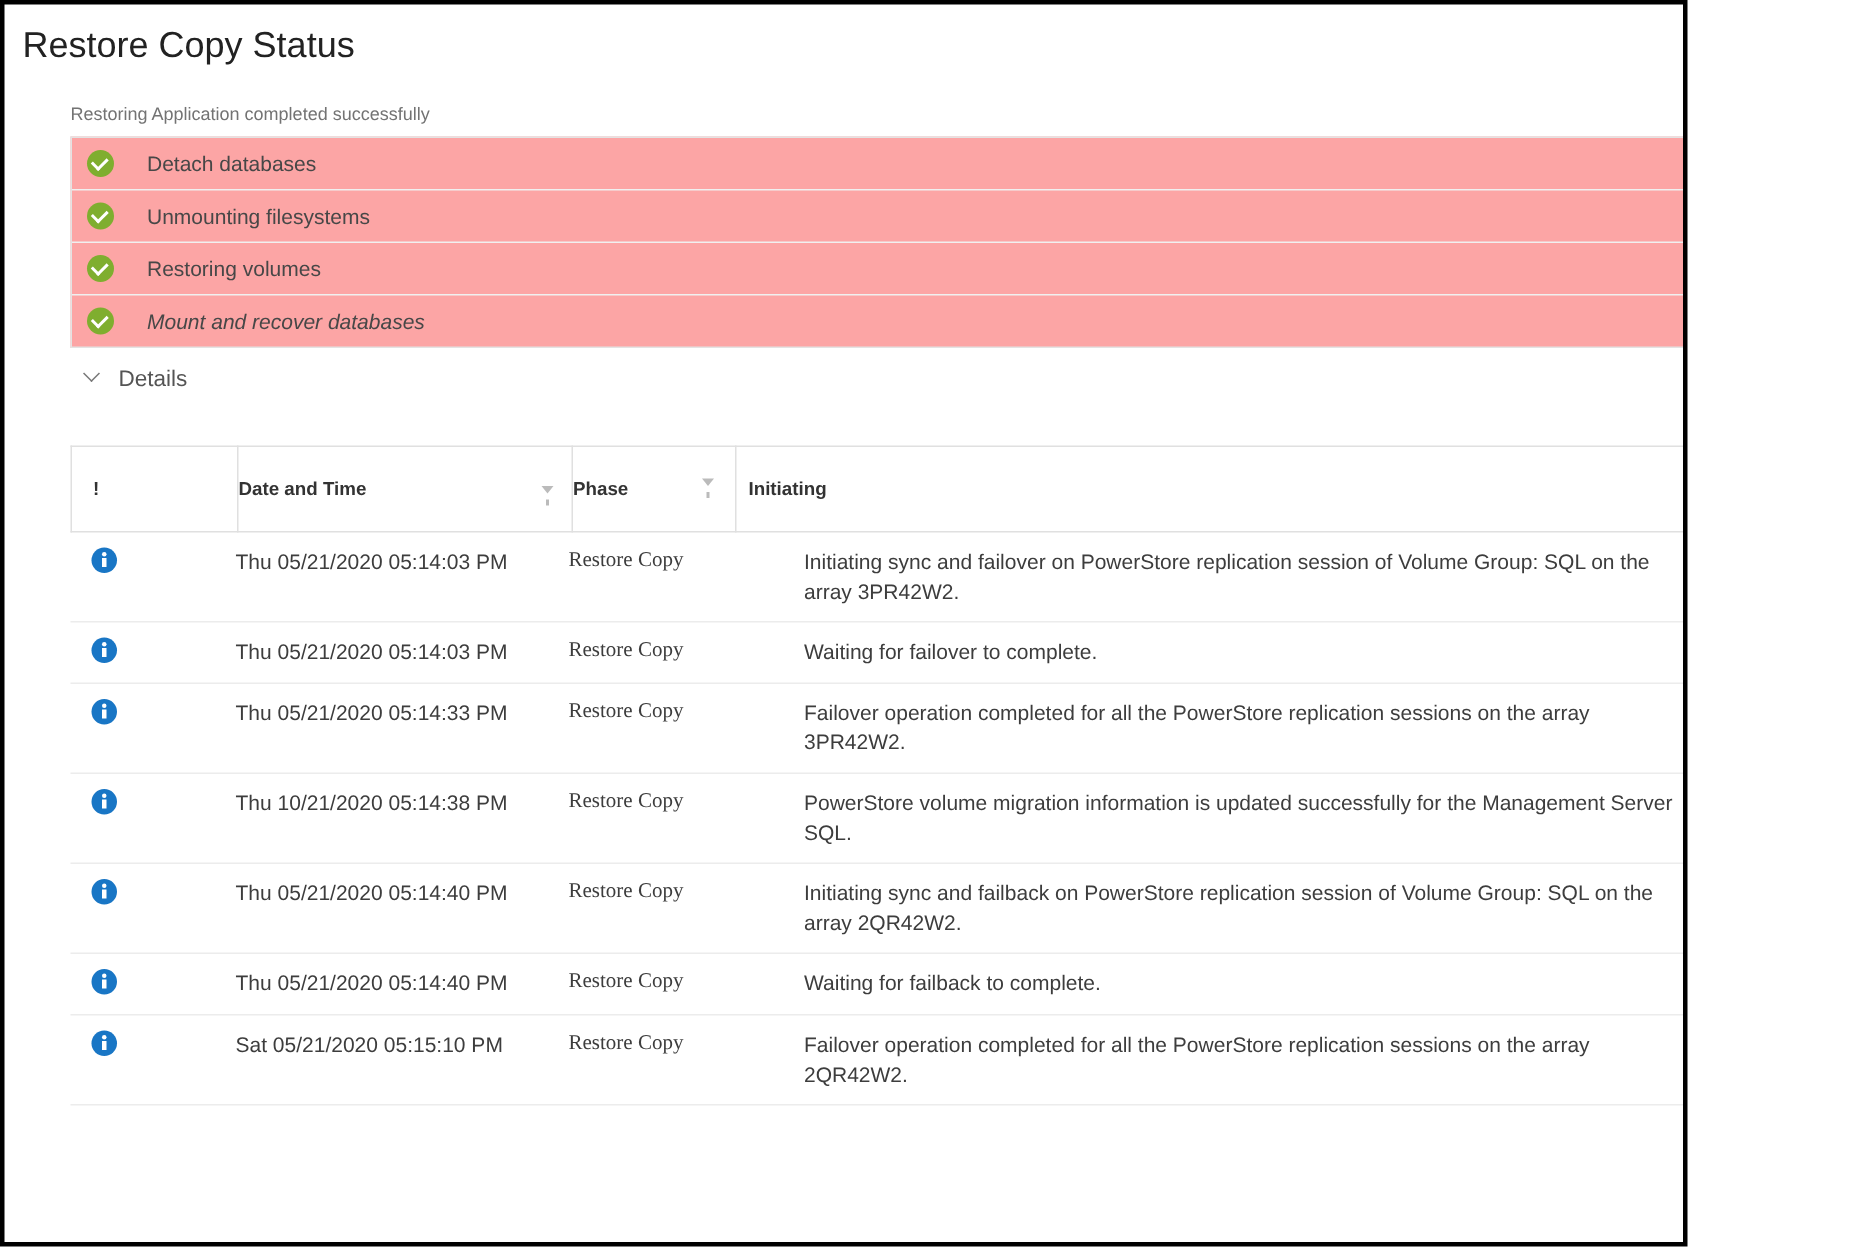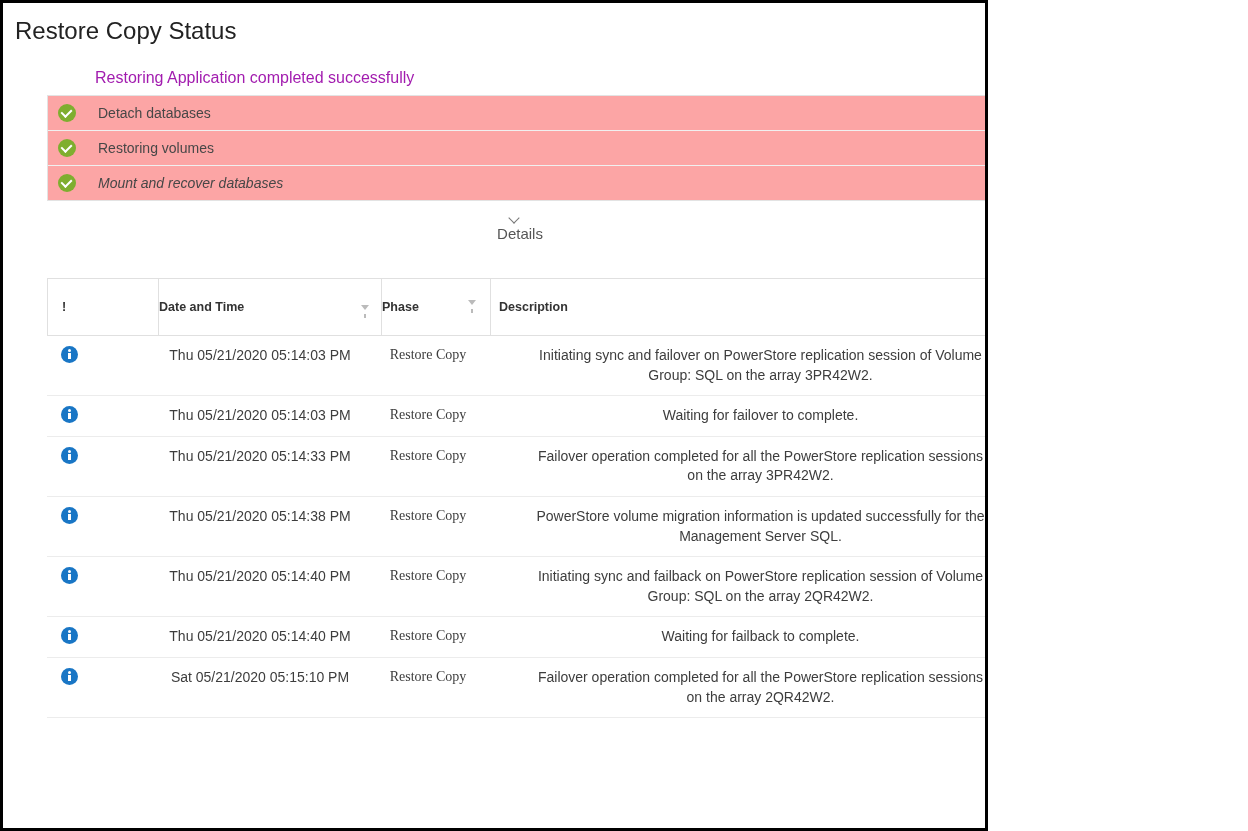--- a/index.html
+++ b/index.html
@@ -5,39 +5,38 @@
   * { box-sizing: border-box; }
   body {
     margin: 0;
     padding: 0;
     font-family: Arial, Helvetica, sans-serif;
     background: #fff;
     color: #333;
   }
   .frame {
     border: 3px solid #000;
-    width: 988px;
+    width: 1125px;
     height: 831px;
     overflow: hidden;
     position: relative;
   }
   .page-title {
     font-size: 24px;
     font-weight: 400;
     color: #222;
     padding: 14px 12px 6px 12px;
   }
   .content {
     padding-left: 44px;
   }
   .subheading {
-    font-size: 16px;
-    color: #a21caf;
+    font-size: 12px;
+    color: #737373;
     padding: 18px 0 8px 0;
-    margin-left: 48px;
   }
   .steps-block {
     border: 1px solid #e3e3e3;
     border-right: none;
     background: #fca5a5;
   }
   .step-row {
     display: flex;
     align-items: center;
     padding: 8px 0 8px 10px;
@@ -63,24 +62,23 @@
     border: solid #fff;
     border-width: 0 2px 2px 0;
     transform: rotate(45deg);
   }
   .step-label {
     font-size: 14px;
     color: #474747;
   }
   .details-toggle {
     display: flex;
-    align-items: center;
+    align-items: flex-start;
     padding: 12px 0 10px 8px;
     cursor: pointer;
-    flex-direction: column;
   }
   .chevron-icon {
     width: 12px;
     height: 12px;
     margin-right: 12px;
     position: relative;
   }
   .chevron-icon::before {
     content: "";
     position: absolute;
@@ -132,21 +130,20 @@
     background:#bbb;
   }
   .table-body {}
   .table-row {
     display: flex;
     border-bottom: 1px solid #ececec;
     padding: 10px 0 10px 0;
     align-items: flex-start;
     font-size: 14px;
     color: #3d3d3d;
-    text-align: center;
   }
   .cell-status {
     width: 110px;
     padding-left: 14px;
     display: flex;
     align-items: center;
   }
   .info-icon {
     width: 17px;
     height: 17px;
@@ -197,20 +194,24 @@
   <div class="content">
     <div class="subheading">Restoring Application completed successfully</div>
 
     <div class="steps-block" id="steps-block">
         <div class="step-row">
           <span class="check-icon"></span>
           <span class="step-label">Detach databases</span>
         </div>
         <div class="step-row">
           <span class="check-icon"></span>
+          <span class="step-label">Unmounting filesystems</span>
+        </div>
+        <div class="step-row">
+          <span class="check-icon"></span>
           <span class="step-label">Restoring volumes</span>
         </div>
         <div class="step-row">
           <span class="check-icon"></span>
           <span class="step-label">Mount and recover databases</span>
         </div>
       </div>
 
     <div class="details-toggle">
       <span class="chevron-icon"></span>
@@ -224,21 +225,21 @@
         <div class="col-date">
           <span>Date and Time</span>
           <span class="filter-icon"></span>
         </div>
         <div class="vsep"></div>
         <div class="col-phase">
           <span>Phase</span>
           <span class="filter-icon"></span>
         </div>
         <div class="vsep"></div>
-        <div class="col-desc">Description</div>
+        <div class="col-desc">Initiating</div>
       </div>
       <div class="table-body" id="table-body">
           <div class="table-row">
             <div class="cell-status">
               <span class="info-icon"></span>
             </div>
             <div class="cell-date">Thu 05/21/2020 05:14:03 PM</div>
             <div class="cell-phase">Restore Copy</div>
             <div class="cell-desc">Initiating sync and failover on PowerStore replication session of Volume Group: SQL on the array 3PR42W2.</div>
           </div>
@@ -255,21 +256,21 @@
               <span class="info-icon"></span>
             </div>
             <div class="cell-date">Thu 05/21/2020 05:14:33 PM</div>
             <div class="cell-phase">Restore Copy</div>
             <div class="cell-desc">Failover operation completed for all the PowerStore replication sessions on the array 3PR42W2.</div>
           </div>
           <div class="table-row">
             <div class="cell-status">
               <span class="info-icon"></span>
             </div>
-            <div class="cell-date">Thu 05/21/2020 05:14:38 PM</div>
+            <div class="cell-date">Thu 10/21/2020 05:14:38 PM</div>
             <div class="cell-phase">Restore Copy</div>
             <div class="cell-desc">PowerStore volume migration information is updated successfully for the Management Server SQL.</div>
           </div>
           <div class="table-row">
             <div class="cell-status">
               <span class="info-icon"></span>
             </div>
             <div class="cell-date">Thu 05/21/2020 05:14:40 PM</div>
             <div class="cell-phase">Restore Copy</div>
             <div class="cell-desc">Initiating sync and failback on PowerStore replication session of Volume Group: SQL on the array 2QR42W2.</div>

